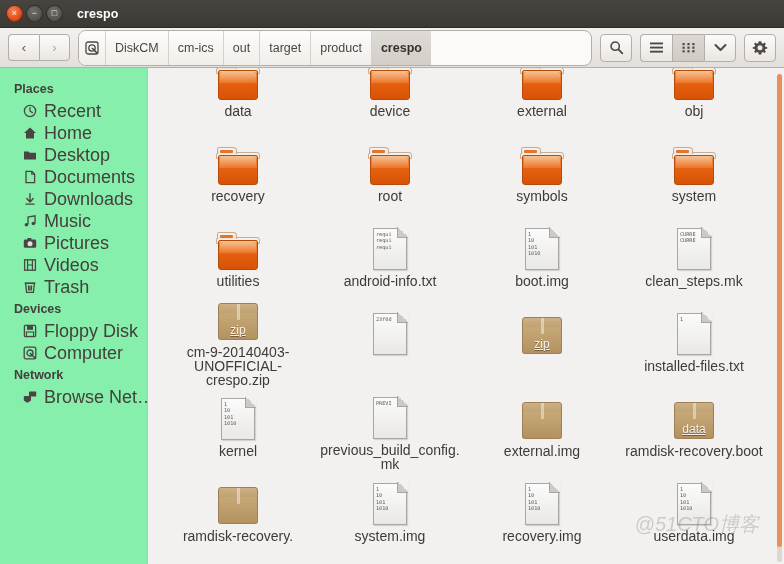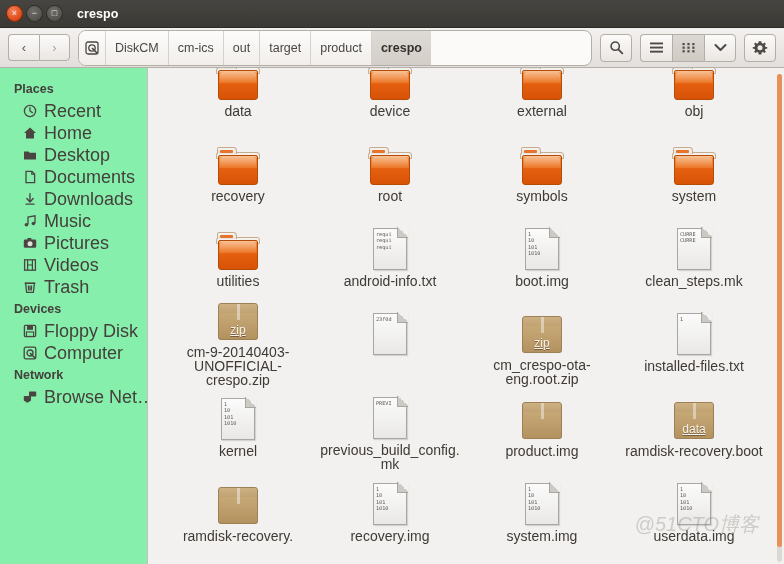--- a/index.html
+++ b/index.html
@@ -600,21 +600,20 @@
           </div>
           <div class="cell">
             <div class="iconbox">
               <div class="ic-box">
                 <div class="lid"></div>
                 <div class="bdy"></div>
                 <div class="seam"></div>
                 <div class="lbl">zip</div>
               </div>
             </div>
-            <div class="cap">cm_crespo-ota-eng.root.zip</div>
           </div>
           <div class="cell">
             <div class="iconbox">
               <div class="ic-doc">
                 <div class="pg"></div>
                 <div class="fold"></div>
                 <div class="txt">
                   <div>1</div>
                 </div>
               </div>
@@ -649,21 +648,21 @@
             <div class="cap">previous_build_config.mk</div>
           </div>
           <div class="cell">
             <div class="iconbox">
               <div class="ic-box">
                 <div class="lid"></div>
                 <div class="bdy"></div>
                 <div class="seam"></div>
               </div>
             </div>
-            <div class="cap">product.img</div>
+            <div class="cap">external.img</div>
           </div>
           <div class="cell">
             <div class="iconbox">
               <div class="ic-box">
                 <div class="lid"></div>
                 <div class="bdy"></div>
                 <div class="seam"></div>
                 <div class="lbl">data</div>
               </div>
             </div>
@@ -685,36 +684,36 @@
                 <div class="pg"></div>
                 <div class="fold"></div>
                 <div class="txt">
                   <div>1</div>
                   <div>10</div>
                   <div>101</div>
                   <div>1010</div>
                 </div>
               </div>
             </div>
-            <div class="cap">recovery.img</div>
+            <div class="cap">system.img</div>
           </div>
           <div class="cell">
             <div class="iconbox">
               <div class="ic-doc">
                 <div class="pg"></div>
                 <div class="fold"></div>
                 <div class="txt">
                   <div>1</div>
                   <div>10</div>
                   <div>101</div>
                   <div>1010</div>
                 </div>
               </div>
             </div>
-            <div class="cap">system.img</div>
+            <div class="cap">recovery.img</div>
           </div>
           <div class="cell">
             <div class="iconbox">
               <div class="ic-doc">
                 <div class="pg"></div>
                 <div class="fold"></div>
                 <div class="txt">
                   <div>1</div>
                   <div>10</div>
                   <div>101</div>

